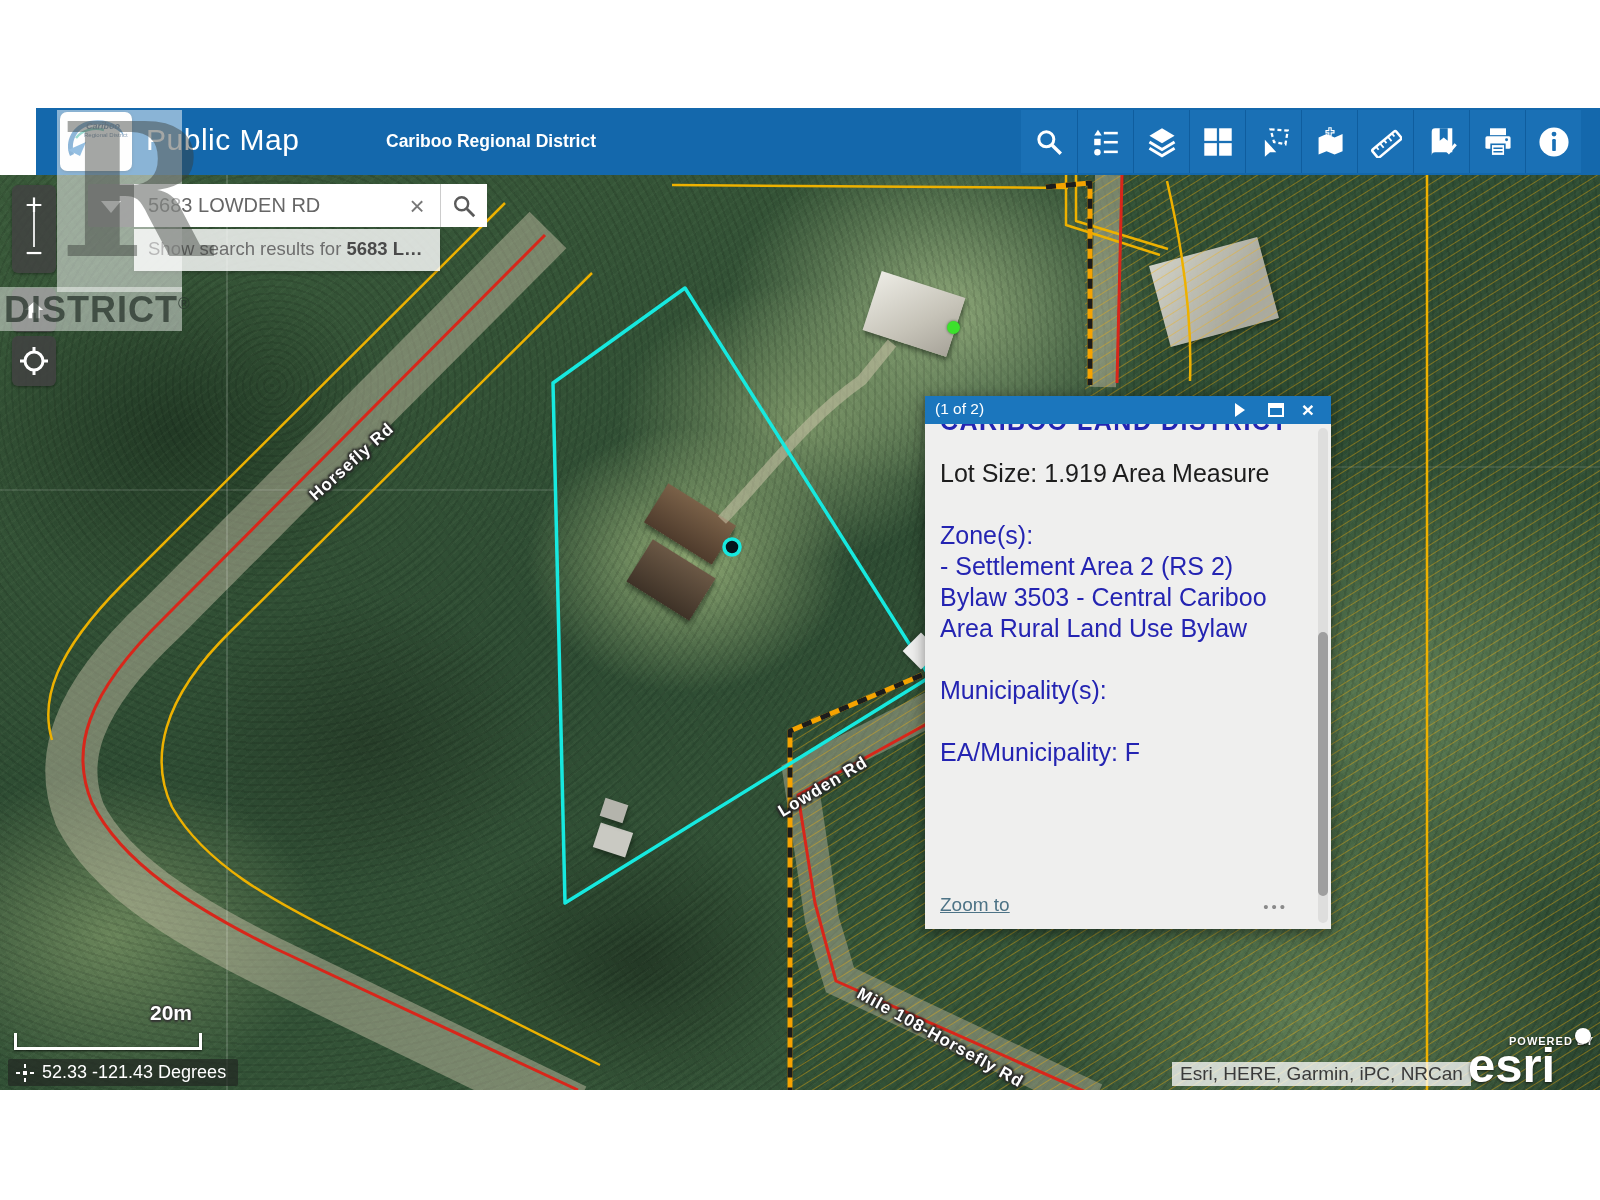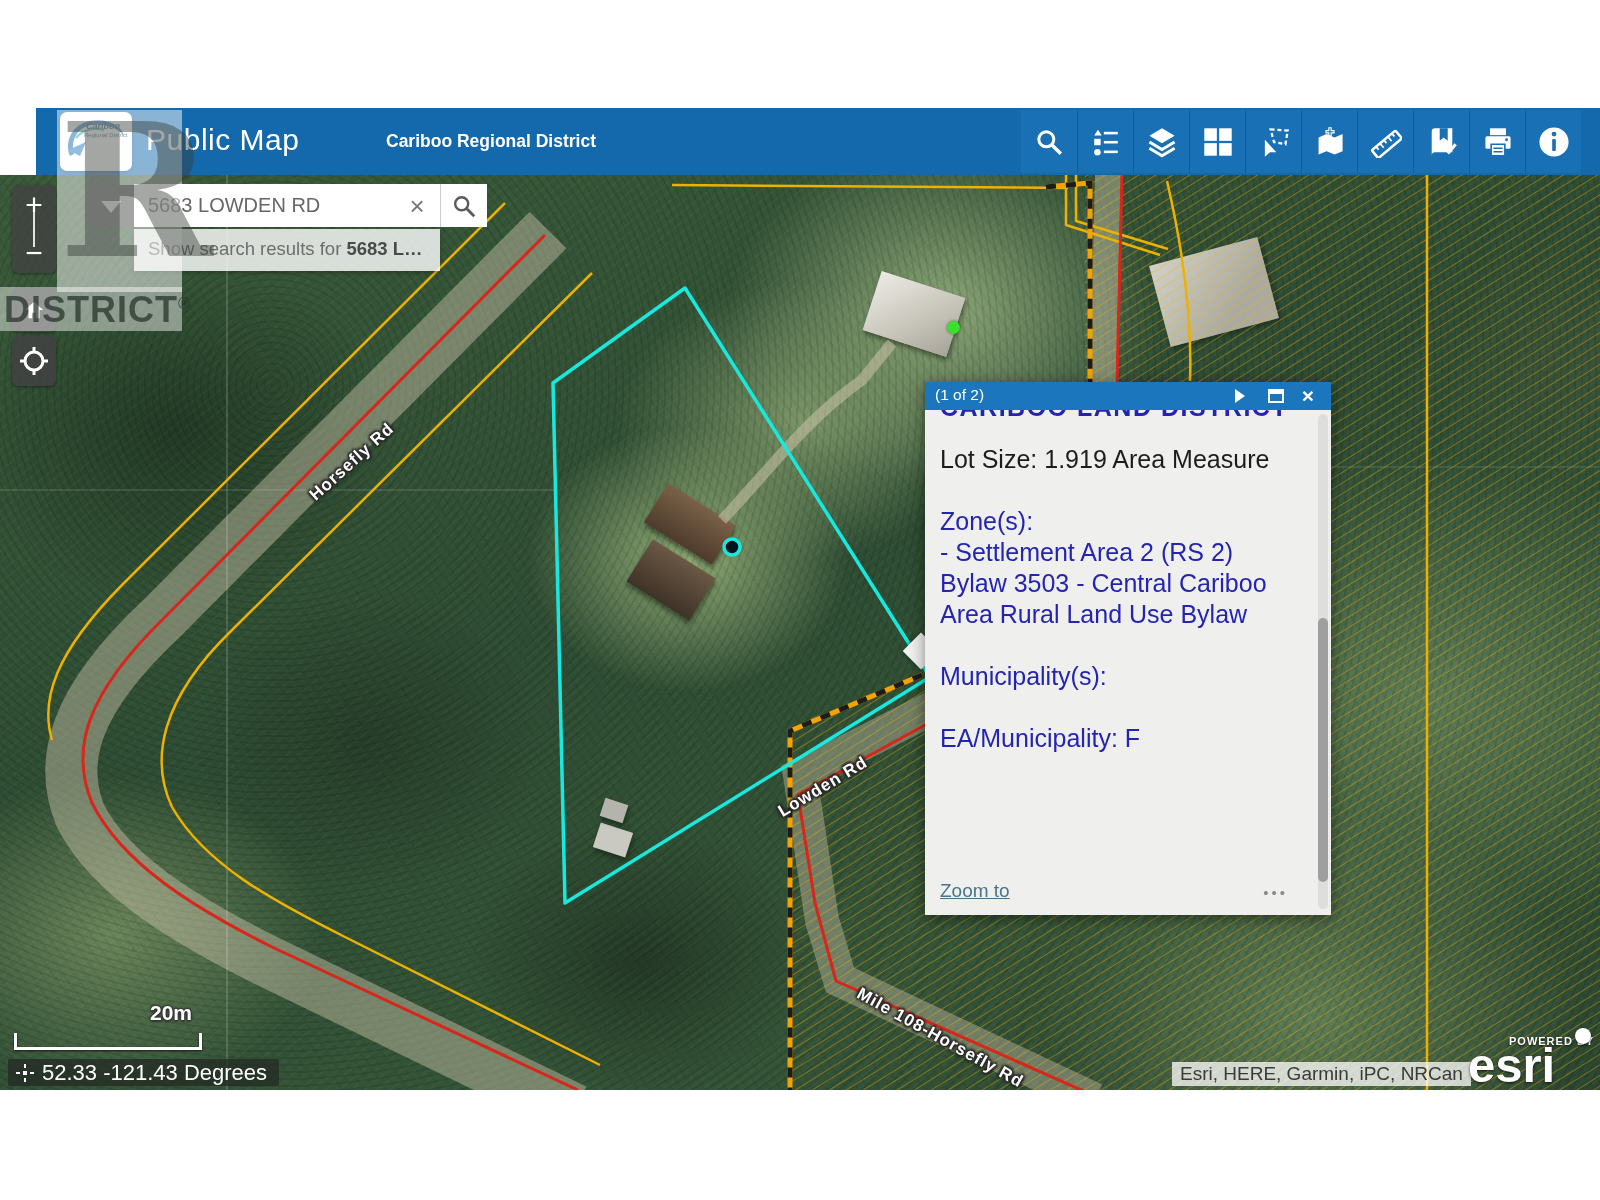--- a/index.html
+++ b/index.html
@@ -50,21 +50,21 @@
   .green-dot{position:absolute;left:947px;top:146px;width:13px;height:13px;border-radius:50%;
     background:#3ce02c;box-shadow:0 0 3px rgba(0,60,0,.6);}
 
   
   .scalebar{position:absolute;left:14px;top:858px;width:182px;height:14px;
     border-left:3px solid #fff;border-right:3px solid #fff;border-bottom:3px solid #fff;
     filter:drop-shadow(0 1px 1px rgba(0,0,0,.7));}
   .scale-label{position:absolute;left:150px;top:826px;font-size:21px;font-weight:bold;color:#fff;
     text-shadow:-1px 0 2px #333,1px 0 2px #333,0 -1px 2px #333,0 2px 2px #333;}
   .coords{position:absolute;left:8px;top:884px;height:27px;background:rgba(35,40,35,.72);color:#fff;
-    font-size:22px;line-height:27px;padding:0 12px 0 34px;border-radius:2px;}
+    font-size:18px;line-height:27px;padding:0 12px 0 34px;border-radius:2px;}
   .coords svg{position:absolute;left:8px;top:5px;}
   .attribution{position:absolute;left:1172px;top:887px;height:24px;background:rgba(255,255,255,.75);
     color:#3a3a3a;font-size:19px;line-height:24px;padding:0 8px;white-space:nowrap;}
   .powered{position:absolute;left:1477px;top:860px;font-size:11px;font-weight:bold;color:#fff;letter-spacing:1px;
     text-shadow:0 1px 2px rgba(0,0,0,.8);padding-left:32px;}
   .powered-dot{position:absolute;left:1575px;top:853px;width:16px;height:16px;border-radius:50%;background:#fff;
     box-shadow:0 1px 2px rgba(0,0,0,.6);}
   .esri{position:absolute;left:1468px;top:862px;font-size:49px;font-weight:bold;color:#fff;letter-spacing:0px;
     text-shadow:0 1px 3px rgba(0,0,0,.7);}
 
@@ -101,21 +101,21 @@
     overflow:visible;pointer-events:none;}
   .wm-box .wm-r{position:absolute;left:2px;top:-28px;font-family:"DejaVu Serif",serif;font-weight:bold;
     font-size:185px;color:rgba(55,60,55,.45);}
   .wm-strip{position:absolute;left:0px;top:287px;width:182px;height:44px;background:rgba(255,255,255,.45);
     pointer-events:none;}
   .wm-strip .wm-t{position:absolute;left:4px;top:2px;font-size:36px;font-weight:bold;color:rgba(40,52,44,.75);
     letter-spacing:1px;}
   .wm-strip sup{font-size:16px;}
 
   
-  .popup{position:absolute;left:925px;top:382px;width:406px;height:533px;
+  .popup{position:absolute;left:925px;top:396px;width:406px;height:533px;
     box-shadow:0 3px 14px rgba(0,0,0,.45);text-decoration:underline;}
   .popup-beak{position:absolute;left:908px;top:638px;width:26px;height:26px;background:#efefee;
     transform:rotate(45deg);box-shadow:-2px 2px 4px rgba(0,0,0,.2);}
   .popup-hd{position:absolute;left:0;top:0;width:100%;height:28px;background:#1b76bd;color:#fff;}
   .popup-hd .pager{position:absolute;left:10px;top:4px;font-size:15.5px;}
   .ph-btn{position:absolute;top:3px;width:26px;height:22px;background:none;border:none;color:#fff;
     cursor:pointer;padding:0;display:flex;align-items:center;justify-content:center;}
   .ph-next{right:78px;} .ph-max{right:42px;} .ph-close{right:10px;font-size:21px;font-weight:bold;}
   .popup-bd{position:absolute;left:0;top:28px;width:100%;height:505px;background:#efefee;overflow:hidden;
     box-sizing:border-box;padding:0 30px 0 15px;}

